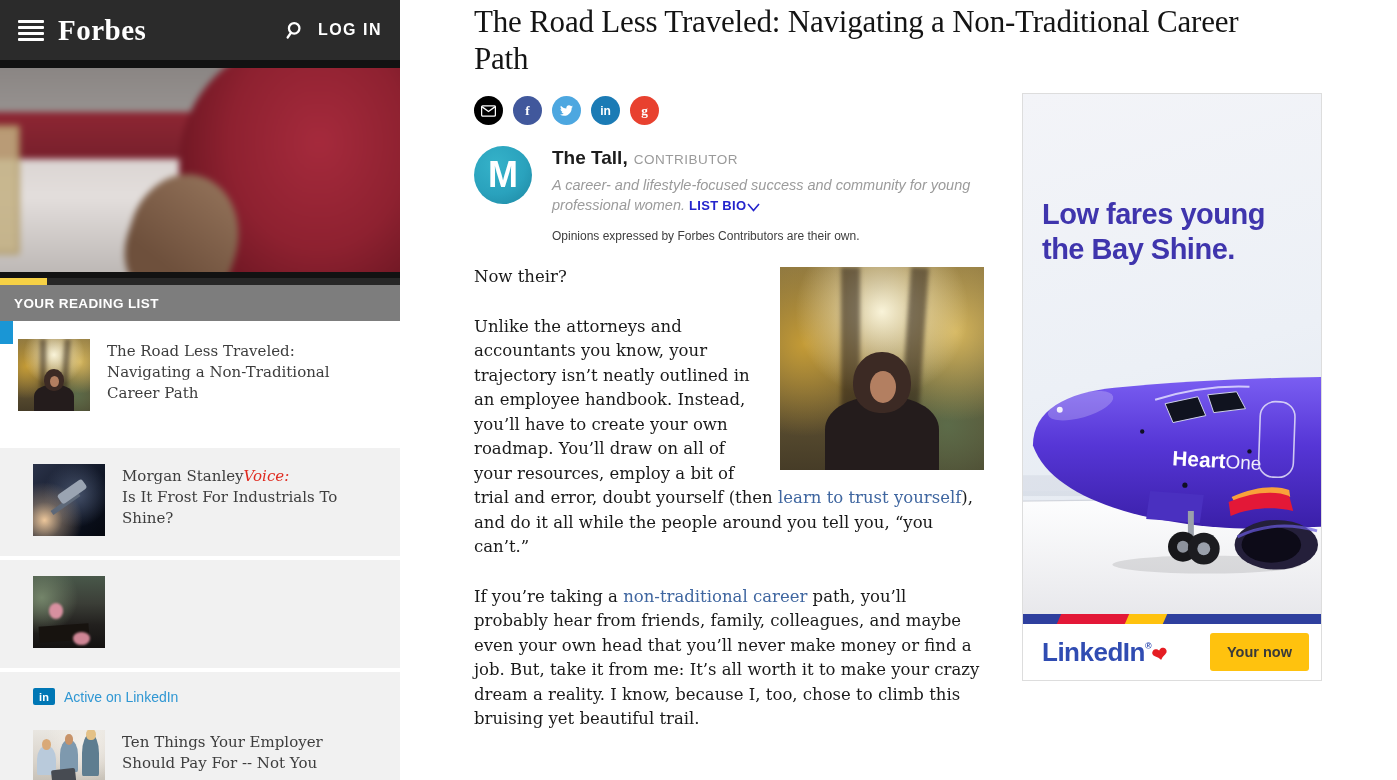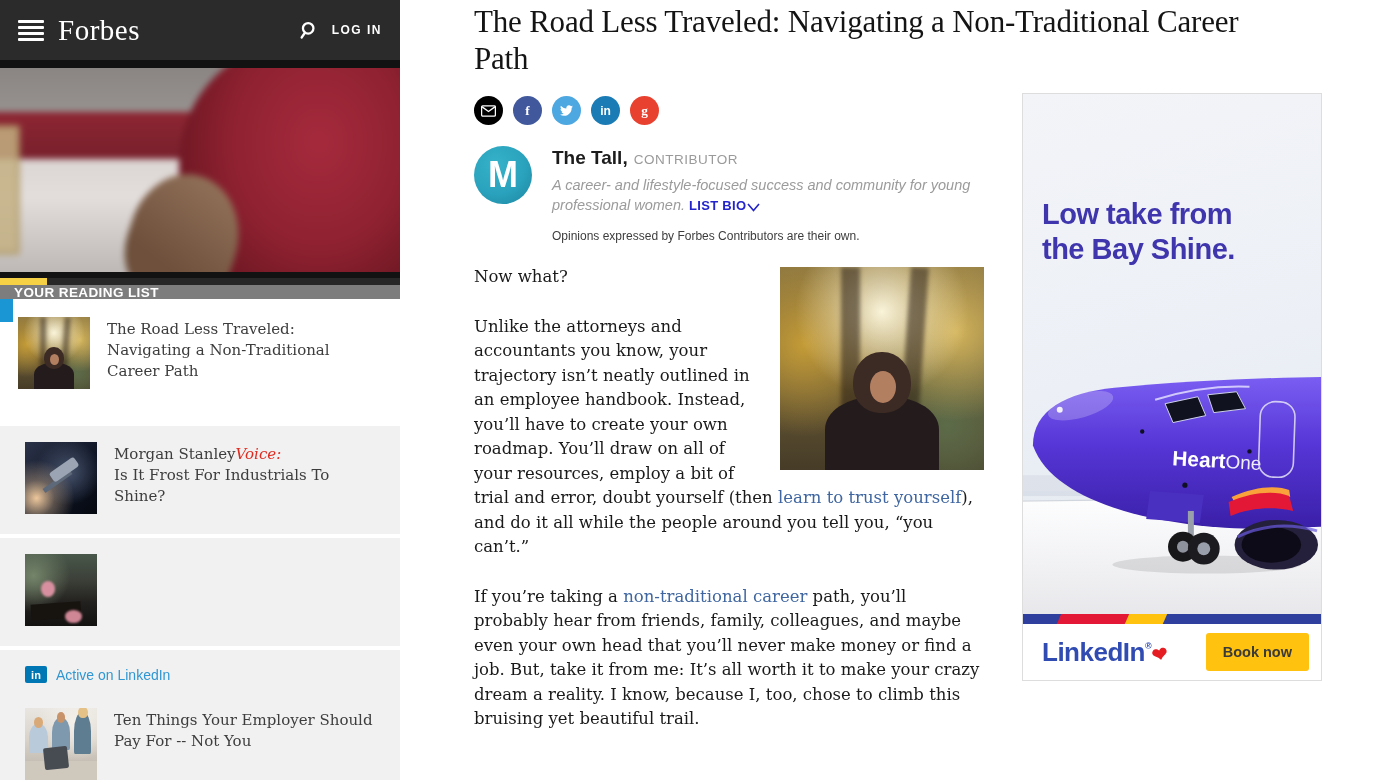--- a/index.html
+++ b/index.html
@@ -6,47 +6,47 @@
   html,body { width:1397px; height:780px; overflow:hidden; background:#fff;
     font-family:"Liberation Sans", sans-serif; }
   .page { position:relative; width:1397px; height:780px; }
 
   
   .left-col { position:absolute; left:0; top:0; width:400px; height:780px; background:#f1f1f1; }
 
   .fb-header { position:relative; height:60px; background:#2b2b2b; display:flex; align-items:center; padding:0 18px; }
   .hamburger { width:26px; display:flex; flex-direction:column; gap:3px; cursor:pointer; }
   .hamburger span { display:block; height:3px; background:#fff; border-radius:1px; }
-  .fb-logo { color:#fff; font-family:"Liberation Serif", serif; font-weight:400; font-size:29px; letter-spacing:.5px; margin-left:14px; }
+  .fb-logo { color:#fff; font-family:"Liberation Serif", serif; font-weight:700; font-size:29px; letter-spacing:.5px; margin-left:14px; }
   .hdr-right { margin-left:auto; display:flex; align-items:center; gap:12px; }
-  .login { color:#fff; font-weight:700; font-size:12px; letter-spacing:1.5px; cursor:pointer; }
+  .login { color:#fff; font-weight:700; font-size:16px; letter-spacing:1.5px; cursor:pointer; }
 
   .hero { position:relative; height:218px; background:#121212; overflow:hidden; }
   .hero-inner { position:absolute; left:0; top:8px; right:0; bottom:6px; overflow:hidden; background:#cfc9c6; }
   .hero-blur { position:absolute; inset:-10px; filter:blur(3px); }
   .h-base { position:absolute; inset:0; background:linear-gradient(180deg,#a8a2a0 0%,#d6d0cd 34%,#e3dedc 62%,#b9b4b1 100%); }
   .h-smear { position:absolute; left:0; top:0; width:62%; height:26%; background:#6e6a68; opacity:.55; }
   .h-band { position:absolute; left:0; top:24%; width:62%; height:21%; background:linear-gradient(180deg,#8e2633,#77202c); }
   .h-frame { position:absolute; left:-12px; top:30%; width:42px; height:58%; background:#c4b183; border:4px solid #b39d6b; border-radius:3px; opacity:.85; }
   .h-person { position:absolute; right:-9%; top:-8%; width:64%; height:120%;
     background:radial-gradient(ellipse at 52% 38%, #a52a3c 0%, #8e2130 45%, #64141f 82%);
     border-radius:46% 38% 40% 46%; }
   .h-arm { position:absolute; left:33%; bottom:-10%; width:26%; height:58%;
     background:linear-gradient(200deg,#96755c 0%,#6e503c 70%); border-radius:48% 52% 40% 40%; transform:rotate(18deg); }
 
   .progress { height:7px; background:#272727; position:relative; cursor:pointer; }
   .progress-fill { position:absolute; left:0; top:0; bottom:0; width:47px; }
 
-  .rl-header { height:14px; display:flex; align-items:center; padding-left:14px; background:#7d7d7d;
+  .rl-header { height:36px; display:flex; align-items:center; padding-left:14px; background:#7d7d7d;
     color:#fff; font-weight:700; font-size:13.5px; letter-spacing:.4px; }
   .rl-body { position:relative; background:#f1f1f1; }
   .rl-gap { height:14px; background:#fff; }
   .active-marker { position:absolute; left:0; top:0; width:13px; height:23px; }
 
-  .rl-item { display:flex; gap:17px; padding:16px 20px 20px 25px; background:#f1f1f1; border-top:4px solid #fff; cursor:pointer; }
+  .rl-item { display:flex; gap:17px; padding:16px 20px 20px 33px; background:#f1f1f1; border-top:4px solid #fff; cursor:pointer; }
   .rl-item.active { background:#fff; border-top:none; padding:4px 20px 33px 18px; }
   .rl-item.wrap { flex-wrap:wrap; }
   .thumb { width:72px; height:72px; flex:0 0 72px; position:relative; overflow:hidden; }
   .rl-title { font-family:"DejaVu Serif","Liberation Serif",serif; font-size:15px; line-height:21px; color:#3d3d3d; padding-top:2px; }
   .voice { color:#e02b20; font-style:italic; }
   .kicker { width:100%; display:flex; align-items:center; gap:9px; margin-bottom:8px; }
   .in-badge { width:22px; height:17px; border-radius:2px; color:#fff; font-weight:700; font-size:11px;
     display:flex; align-items:center; justify-content:center; }
   .kicker-label { font-size:14px; color:#2f97d3; }
 
@@ -271,30 +271,30 @@
     <div class="disclaimer">Opinions expressed by Forbes Contributors are their own.</div>
 
     <div class="article-body">
       <div class="inline-image forest" aria-hidden="true">
         <div class="f-trunk f-t1"></div>
           <div class="f-trunk f-t2"></div>
         <div class="f-fig"></div>
           <div class="f-head"></div>
           <div class="f-face"></div>
       </div>
-      <p>Now what?</p>
+      <p>Now their?</p>
       <p>Unlike the attorneys and accountants you know, your trajectory isn’t neatly outlined in an employee handbook. Instead, you’ll have to create your own roadmap. You’ll draw on all of your resources, employ a bit of trial and error, doubt yourself (then <a href="#" class="body-link" style="color: rgb(63, 102, 160);">learn to trust yourself</a>), and do it all while the people around you tell you, “you can’t.”</p>
       <p>If you’re taking a <a href="#" class="body-link" style="color: rgb(63, 102, 160);">non-traditional career</a> path, you’ll probably hear from friends, family, colleagues, and maybe even your own head that you’ll never make money or find a job. But, take it from me: It’s all worth it to make your crazy dream a reality. I know, because I, too, chose to climb this bruising yet beautiful trail.</p>
     </div>
   </main>
 
   <aside class="ad">
     <div class="ad-visual">
       <div class="ad-headline" style="color:#3f35ad">
-        <span>Low take from</span><br><span>the Bay Shine.</span>
+        <span>Low fares young</span><br><span>the Bay Shine.</span>
       </div>
       <svg class="ad-plane" viewBox="0 0 300 530">
         <defs>
           <linearGradient id="pg" x1="0" y1="0" x2="0" y2="1">
             <stop offset="0" stop-color="#7a5ef2"></stop>
               <stop offset="0.45" stop-color="#5636d6"></stop>
               <stop offset="1" stop-color="#3a1fa8"></stop>
           </linearGradient>
           <linearGradient id="gg" x1="0" y1="0" x2="0" y2="1">
             <stop offset="0" stop-color="#ffffff" stop-opacity="0.9"></stop>
@@ -342,16 +342,16 @@
       </svg>
       <div class="ad-stripe" aria-hidden="true" style="position:absolute;left:0;right:0;bottom:0;">
         <div class="st-red"></div>
           <div class="st-yellow"></div>
       </div>
     </div>
     <div class="ad-footer">
       <div class="sw-logo" style="color:#304cb2">
         <span>LinkedIn</span><span class="sw-reg">®</span><span class="sw-heart">❤</span>
       </div>
-      <button class="cta-btn" style="background:#ffc20e">Book now</button>
+      <button class="cta-btn" style="background:#ffc20e">Your now</button>
     </div>
   </aside>
 </div>
 
 </body></html>

